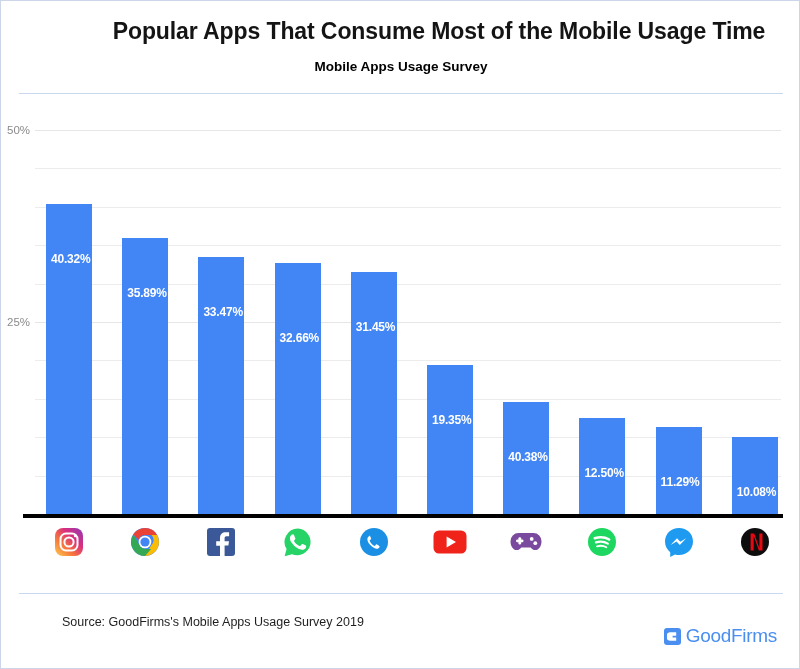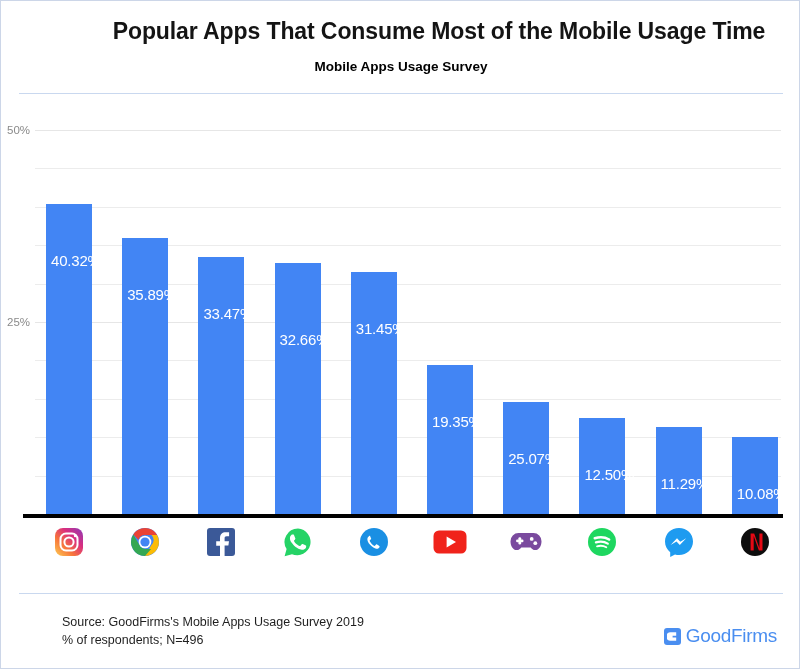--- a/index.html
+++ b/index.html
@@ -91,22 +91,22 @@
   }
   .bar {
     position: absolute;
     width: 46px;
     background: #4285f4;
   }
   .bar-label {
     position: absolute;
     width: 60px;
     text-align: left;
-    font-size: 15px;
-    font-weight: normal;
+    font-size: 12px;
+    font-weight: bold;
     color: #ffffff;
     letter-spacing: -0.2px;
   }
 
   
   #icon-row {
     position: absolute;
     left: 0; top: 518px;
     width: 800px;
     height: 48px;
@@ -195,21 +195,21 @@
         <div class="bar-label" style="left: 126.2px; top: 185.365px;">35.89%</div>
         <div class="bar" style="left: 197.4px; top: 155.95px; height: 257.05px;"></div>
         <div class="bar-label" style="left: 202.4px; top: 203.95px;">33.47%</div>
         <div class="bar" style="left: 273.6px; top: 162.171px; height: 250.829px;"></div>
         <div class="bar-label" style="left: 278.6px; top: 210.171px; margin-top: 20px;">32.66%</div>
         <div class="bar" style="left: 349.8px; top: 171.464px; height: 241.536px;"></div>
         <div class="bar-label" style="left: 354.8px; top: 219.464px;">31.45%</div>
         <div class="bar" style="left: 426px; top: 264.392px; height: 148.608px;"></div>
         <div class="bar-label" style="left: 431px; top: 312.392px;">19.35%</div>
         <div class="bar" style="left: 502.2px; top: 301.486px; height: 111.514px;"></div>
-        <div class="bar-label" style="left: 507.2px; top: 349.486px;">25.07%</div>
+        <div class="bar-label" style="left: 507.2px; top: 349.486px;">40.38%</div>
         <div class="bar" style="left: 578.4px; top: 317px; height: 96px;"></div>
         <div class="bar-label" style="left: 583.4px; top: 365px;">12.50%</div>
         <div class="bar" style="left: 654.6px; top: 326.293px; height: 86.7072px;"></div>
         <div class="bar-label" style="left: 659.6px; top: 374.293px;">11.29%</div>
         <div class="bar" style="left: 730.8px; top: 335.586px; height: 77.4144px;"></div>
         <div class="bar-label" style="left: 735.8px; top: 383.586px;">10.08%</div>
       </div>
   </div>
   <div id="axis-baseline" style="top:513px;"></div>
 
@@ -292,21 +292,20 @@
         <svg width="30" height="30" viewBox="0 0 30 30">
       <circle cx="15" cy="15" r="14" fill="#0D0D0D"></circle>
       <path d="M10.6 6.6h3.6l5.2 14.6V6.6h3.1v16.9h-3.6L13.7 8.9v14.6h-3.1z" fill="#E50914"></path>
         </svg>
       </div>
     </div>
 
   <div id="footer-divider"></div>
   <div id="source-block">
     <div>Source: GoodFirms's Mobile Apps Usage Survey 2019</div>
-    <div>% of respondents; N=496</div>
   </div>
 
   <div id="brand-logo">
     <span id="brand-mark">
       <svg width="11" height="11" viewBox="0 0 11 11">
         <path d="M9.2 1.2 H3.4 A2.6 2.6 0 0 0 3.4 9.8 H9.2 V6.4 H5.6 V4.8 H9.2 Z" fill="#ffffff"></path>
       </svg>
     </span>
     <span id="brand-name">GoodFirms</span>
   </div>

